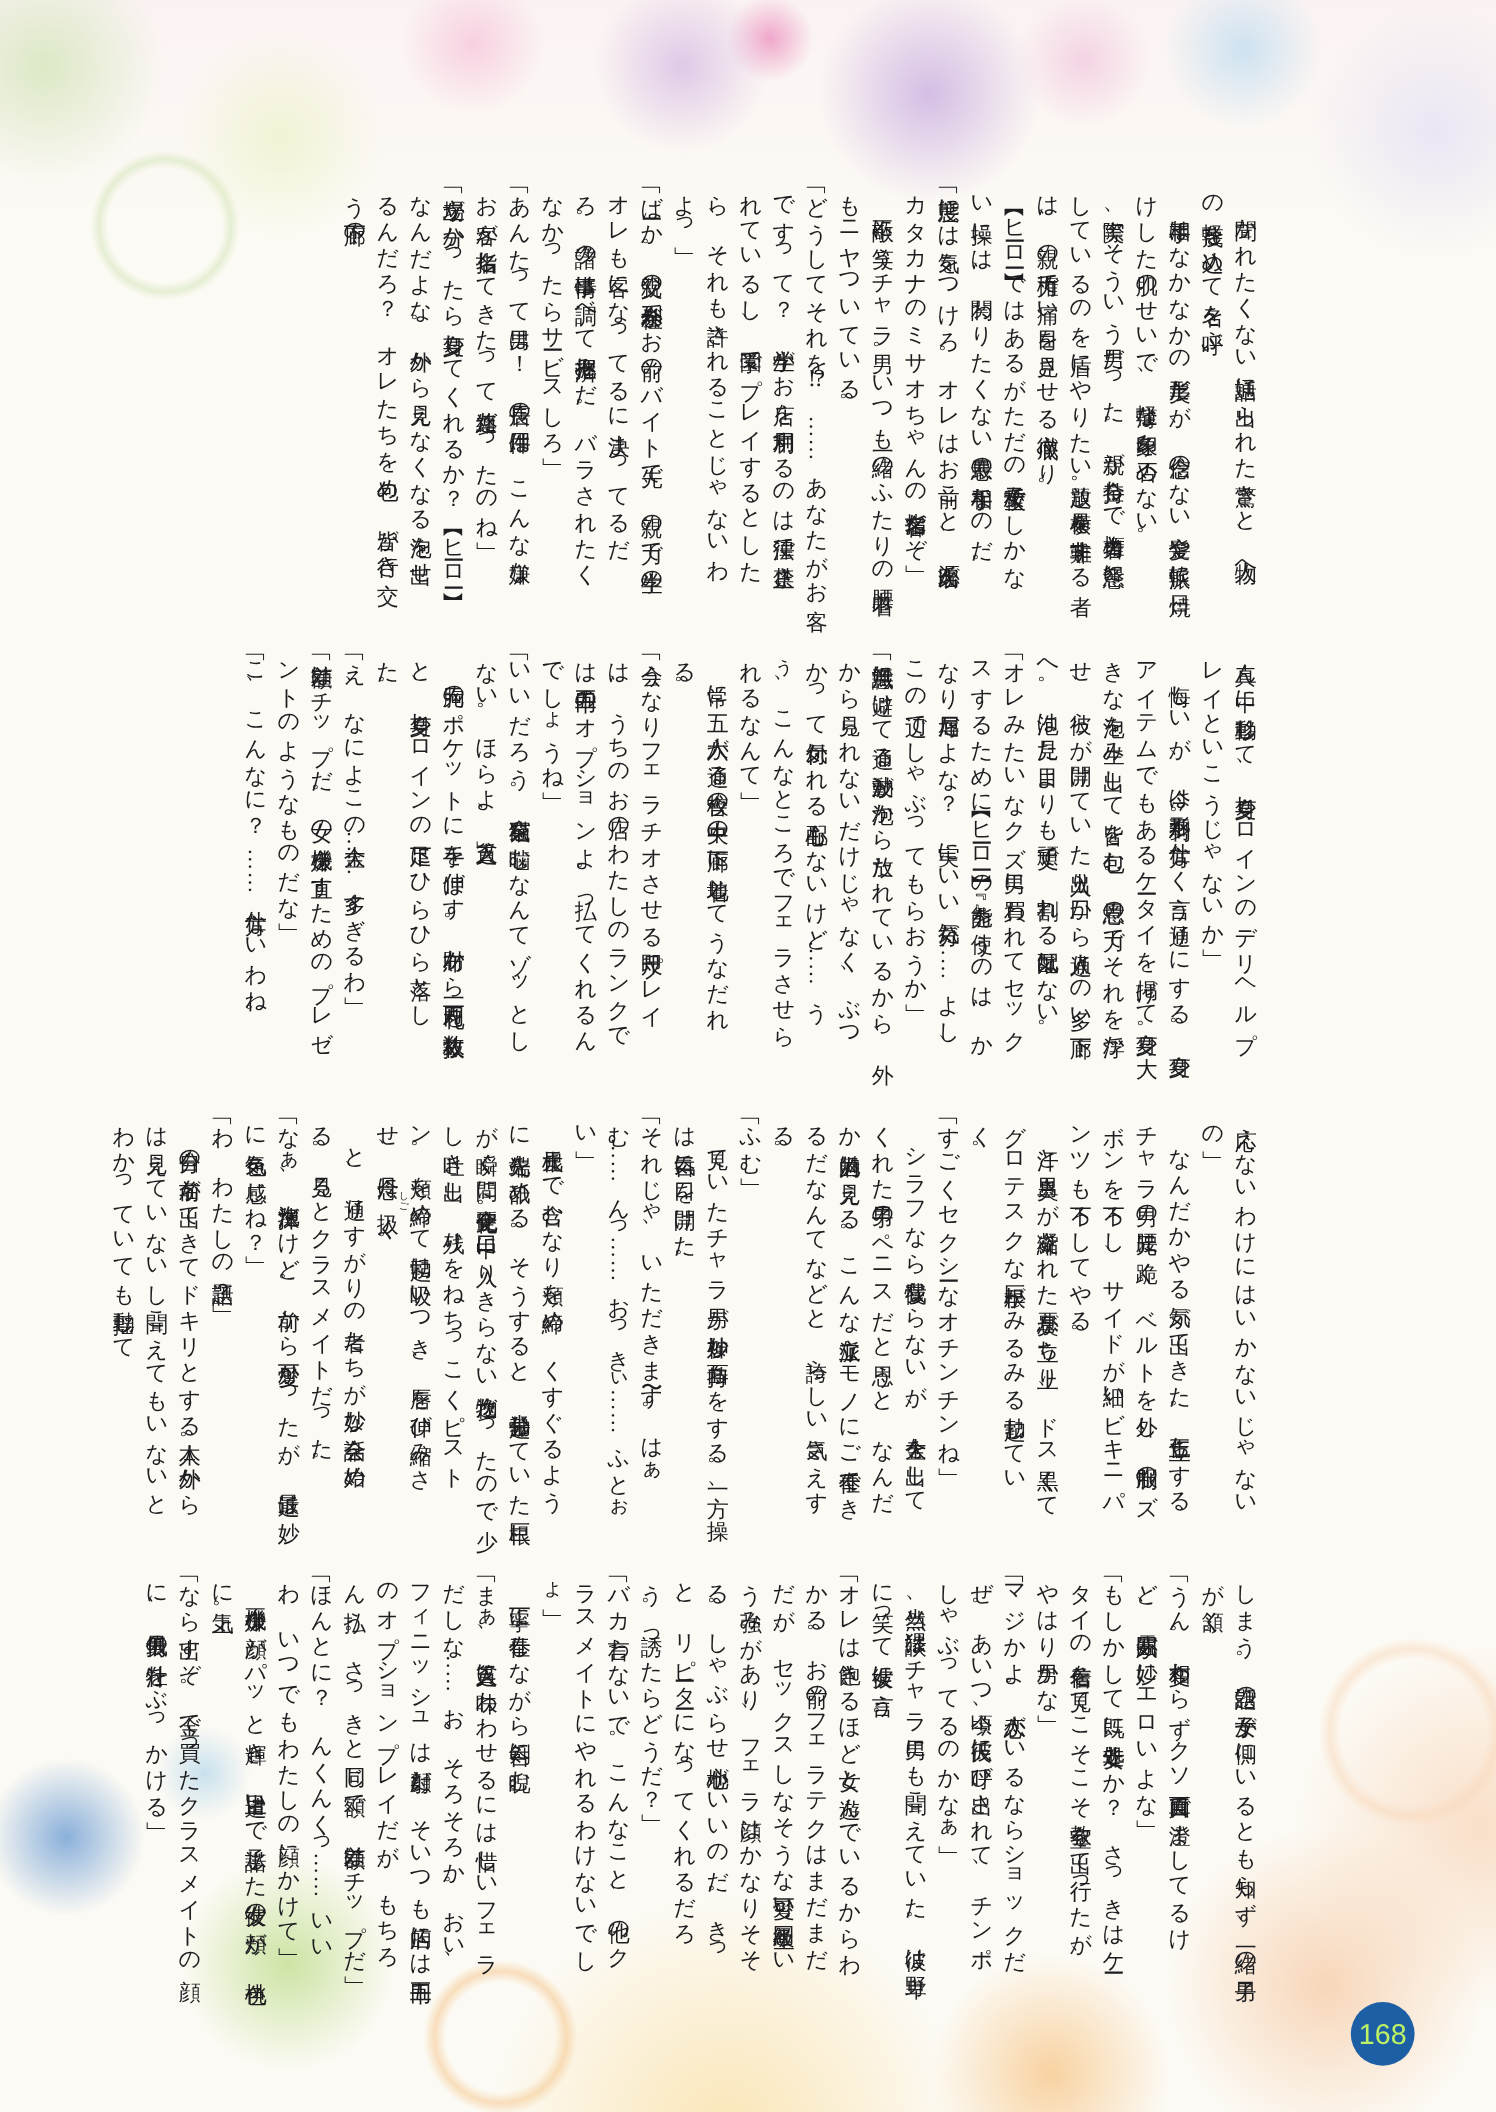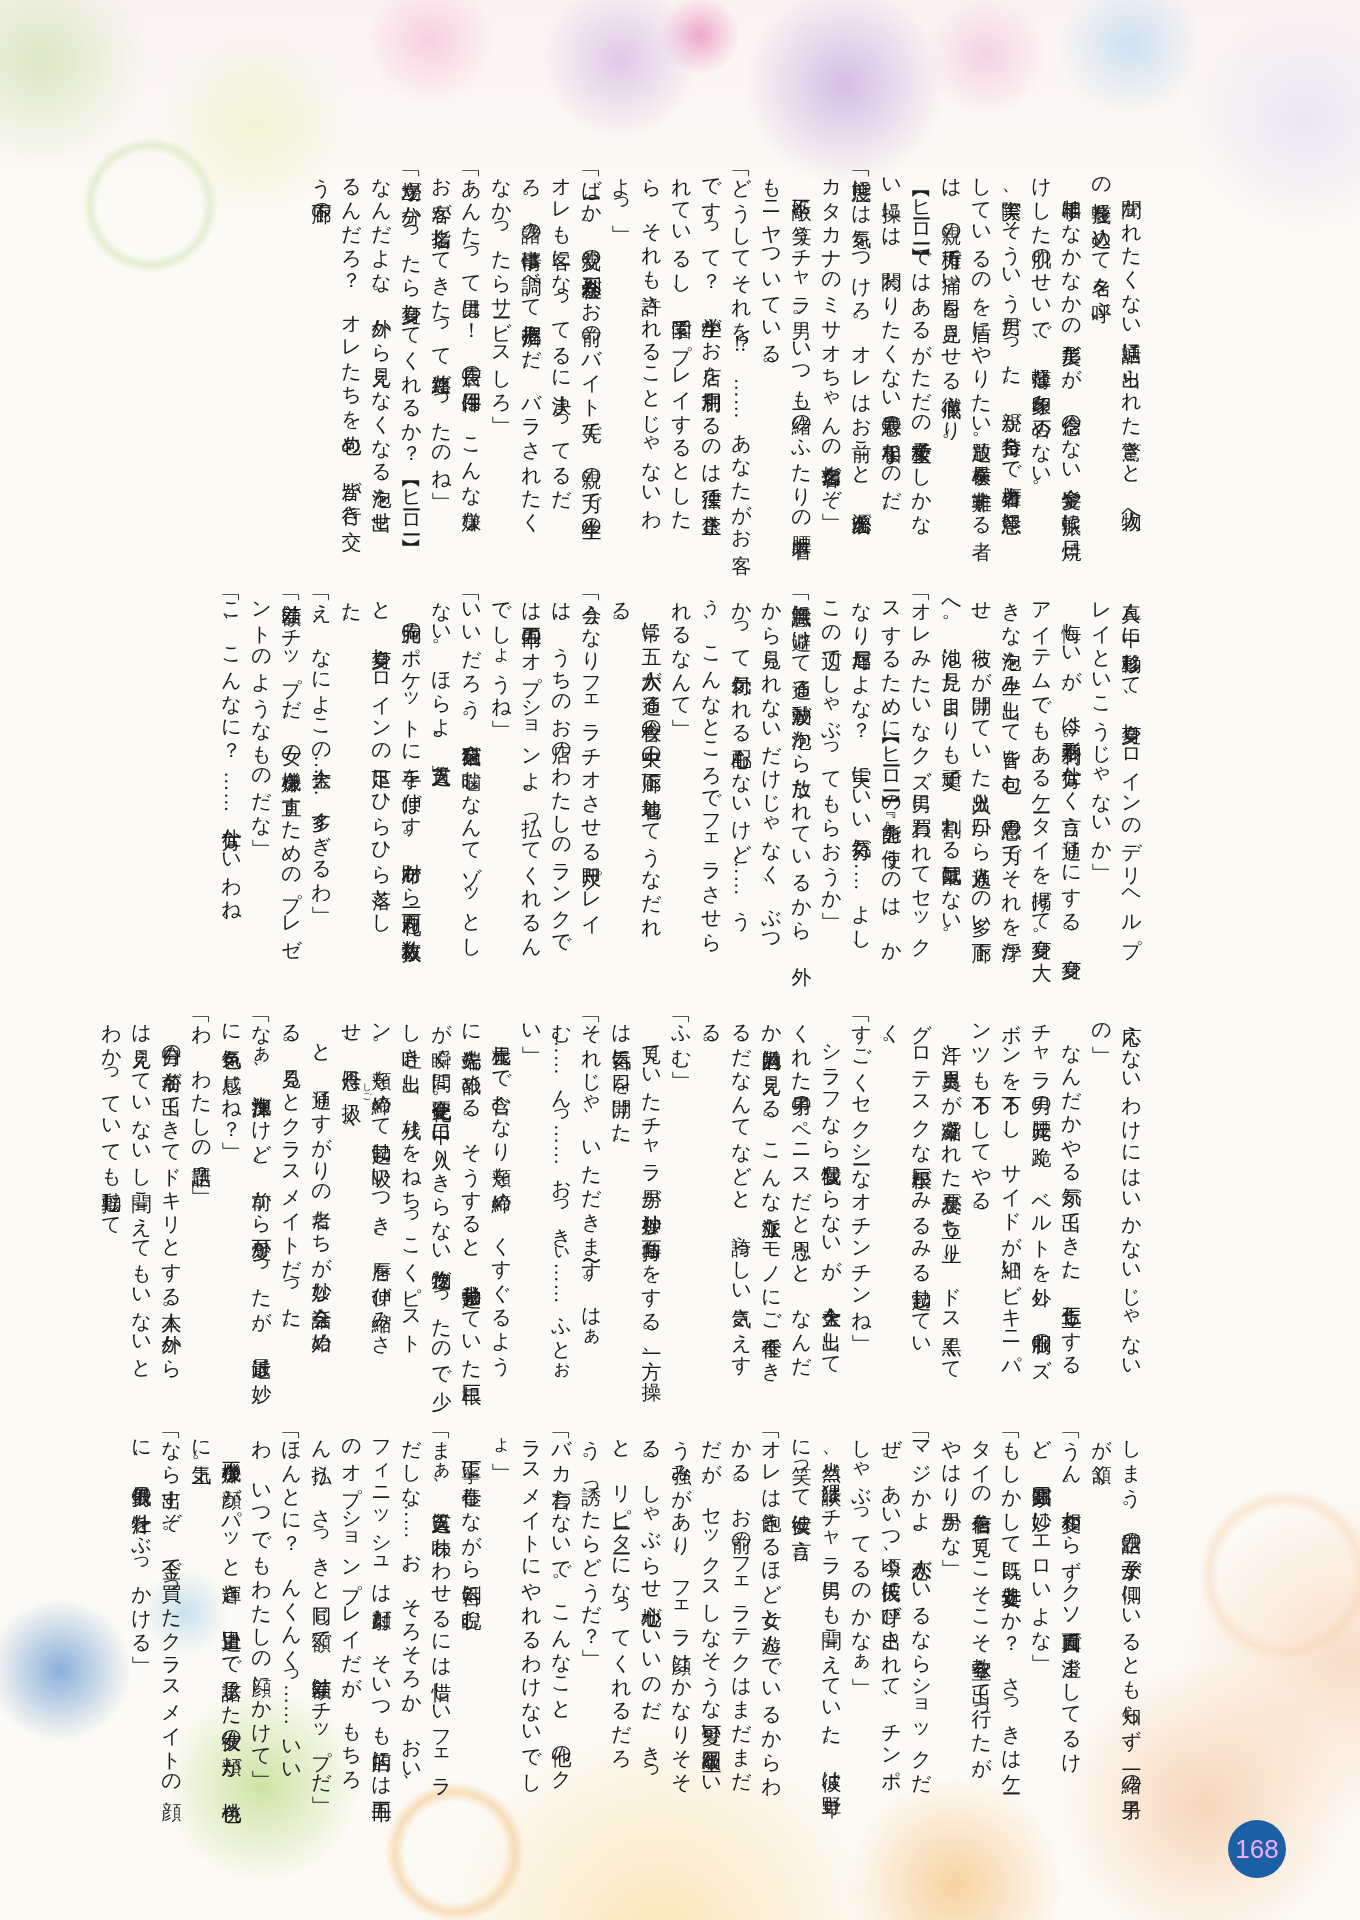--- a/index.html
+++ b/index.html
@@ -100,16 +100,16 @@
       <p class="ind">当然、猥談はチャラ男にも聞こえていた。彼は野卑に笑って彼女に言う。</p>
       <p class="">「オレは飽きるほど女と遊んでいるからわかる。お前のフェラテクはまだまだだが、セックスしなそうな可愛い同級生という強みがあり、フェラ顔はかなりそそる。しゃぶらせ心地がいいのだ。きっと、リピーターになってくれるだろう。誘ったらどうだ？」</p>
       <p class="">「バカ言わないで。こんなこと、他のクラスメイトにやれるわけないでしょ」</p>
       <p class="ind">丁寧に奉仕しながら剣呑に睨む。</p>
       <p class="">「まぁ、貧乏人に味わわせるには惜しいフェラだしな……お、そろそろか。おい、フィニッシュは顔射だ。そいつも店的には五千円のオプションプレイだが、もちろん払う。さっきと同じ額で、差額はチップだ」</p>
       <p class="">「ほんとに？　んくんくっ……いいわ、いつでもわたしの顔にかけて」</p>
       <p class="ind">不機嫌な顔がパッと輝き、上目遣いで承諾した彼女の頬が、桃色に上気。</p>
       <p class="">「なら出すぞ。金で買ったクラスメイトの顔に、最低男の牡汁をぶっかける」</p>
     </div>
 
-  <div class="page-number-badge" style="background: rgb(29, 95, 165); color: #f0abfc;">
+  <div class="page-number-badge" style="background: rgb(29, 95, 165); color: #bef264;">
     <span>168</span>
   </div>
 </div>
 
 </body></html>

